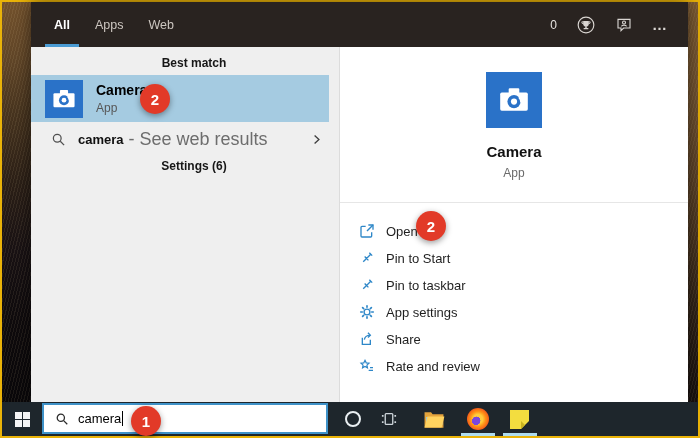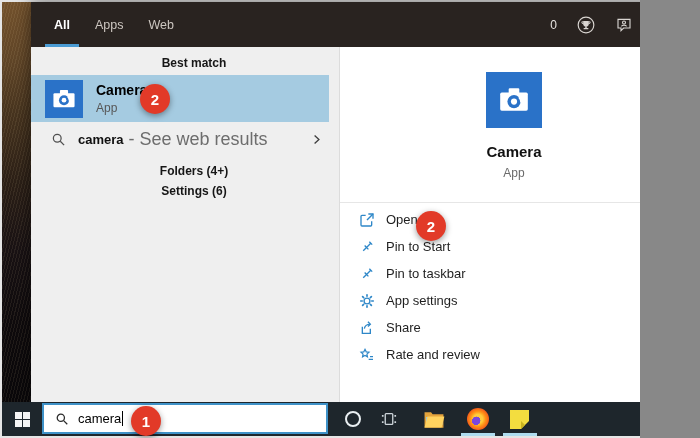--- a/index.html
+++ b/index.html
@@ -1,17 +1,17 @@
 <!DOCTYPE html>
 <html><head>
 <meta charset="utf-8">
 <style>
   * { margin:0; padding:0; box-sizing:border-box; }
   body { background:#888; font-family:"Liberation Sans","DejaVu Sans",sans-serif; }
-  .screen { position:relative; width:640px; height:438px; background:#e5e5e5; overflow:hidden;padding-left:17px; }
+  .screen { position:relative; width:700px; height:438px; background:#eab308; overflow:hidden;padding-left:17px; }
 
   
   .wall { position:absolute; top:2px; height:400px; }
   .wall-left { left:2px; width:29px;
     background:linear-gradient(180deg,#73522d 0%,#614628 14%,#47341f 28%,#2c2017 45%,#191214 62%,#0f0b0d 80%,#0a080a 100%); }
   .wall-right { right:2px; width:10px;
     background:linear-gradient(180deg,#7d5b32 0%,#6f5130 25%,#553d25 50%,#332519 75%,#17100f 100%); }
   .wall::after { content:""; position:absolute; inset:0;
     background:repeating-linear-gradient(104deg, rgba(255,230,180,.08) 0 1px, transparent 1px 3px); }
 
@@ -42,21 +42,21 @@
   .web-chevron { margin-left:auto; display:flex; }
   .sh-folders { margin-top:11px; }
   .sh-settings { margin-top:6px; }
 
   .detail { flex:1; background:#fff; border-left:1px solid #dcdcdc; }
   .tile-lg { width:56px; height:56px; margin:25px auto 0; background:#2a72c8; display:flex; align-items:center; justify-content:center; }
   .app-name { margin-top:15px; text-align:center; font-size:15px; font-weight:600; color:#111; }
   .app-type { margin-top:6px; text-align:center; font-size:12px; color:#6a6a6a; }
   .divider { margin-top:22px; border-top:1px solid #e6e6e6; }
   .actions { padding-top:9px; }
-  .action { height:27px; display:flex; align-items:flex-start; padding-left:19px; cursor:default; }
+  .action { height:27px; display:flex; align-items:flex-end; padding-left:19px; cursor:default; }
   .action svg { width:16px; height:16px; flex:0 0 auto; }
   .action-label { margin-left:11px; font-size:13px; color:#1f1f1f; }
 
   
   .taskbar { position:absolute; left:2px; top:402px; width:696px; height:34px; background:#1e262c; }
   .start { position:absolute; left:13px; top:10px; width:15px; height:15px; display:grid;
     grid-template-columns:6.6px 6.6px; grid-template-rows:6.6px 6.6px; gap:1.4px; }
   .start div { background:#f4f4f4; }
   .tb-search { position:absolute; left:40px; top:1px; width:286px; height:31px; background:#fff;
     border:2px solid #3f92c8; display:flex; align-items:center; padding-left:11px; }
@@ -155,21 +155,20 @@
           </span>
           <span class="web-query">camera</span>
           <span class="web-suffix">- See web results</span>
           <span class="web-chevron">
             <svg width="13" height="13" viewBox="0 0 24 24" fill="none" stroke="#3d3d3d" stroke-width="2.4">
               <path d="M8.5 4.5l8 7.5-8 7.5"></path>
             </svg>
           </span>
         </div>
 
-        <div class="section-h sh-folders">Folders (4+)</div>
         <div class="section-h sh-settings">Settings (6)</div>
       </div>
 
       <div class="detail">
         <div class="tile-lg">
           <svg width="34" height="34" viewBox="0 0 32 32">
             <rect x="11" y="5" width="10" height="6" rx="1" fill="#fff"></rect>
             <rect x="3" y="9" width="26" height="17" rx="1.5" fill="#fff"></rect>
             <circle cx="16" cy="17.5" r="6.2" fill="#2a72c8"></circle>
             <circle cx="16" cy="17.5" r="2.9" fill="#fff"></circle>

